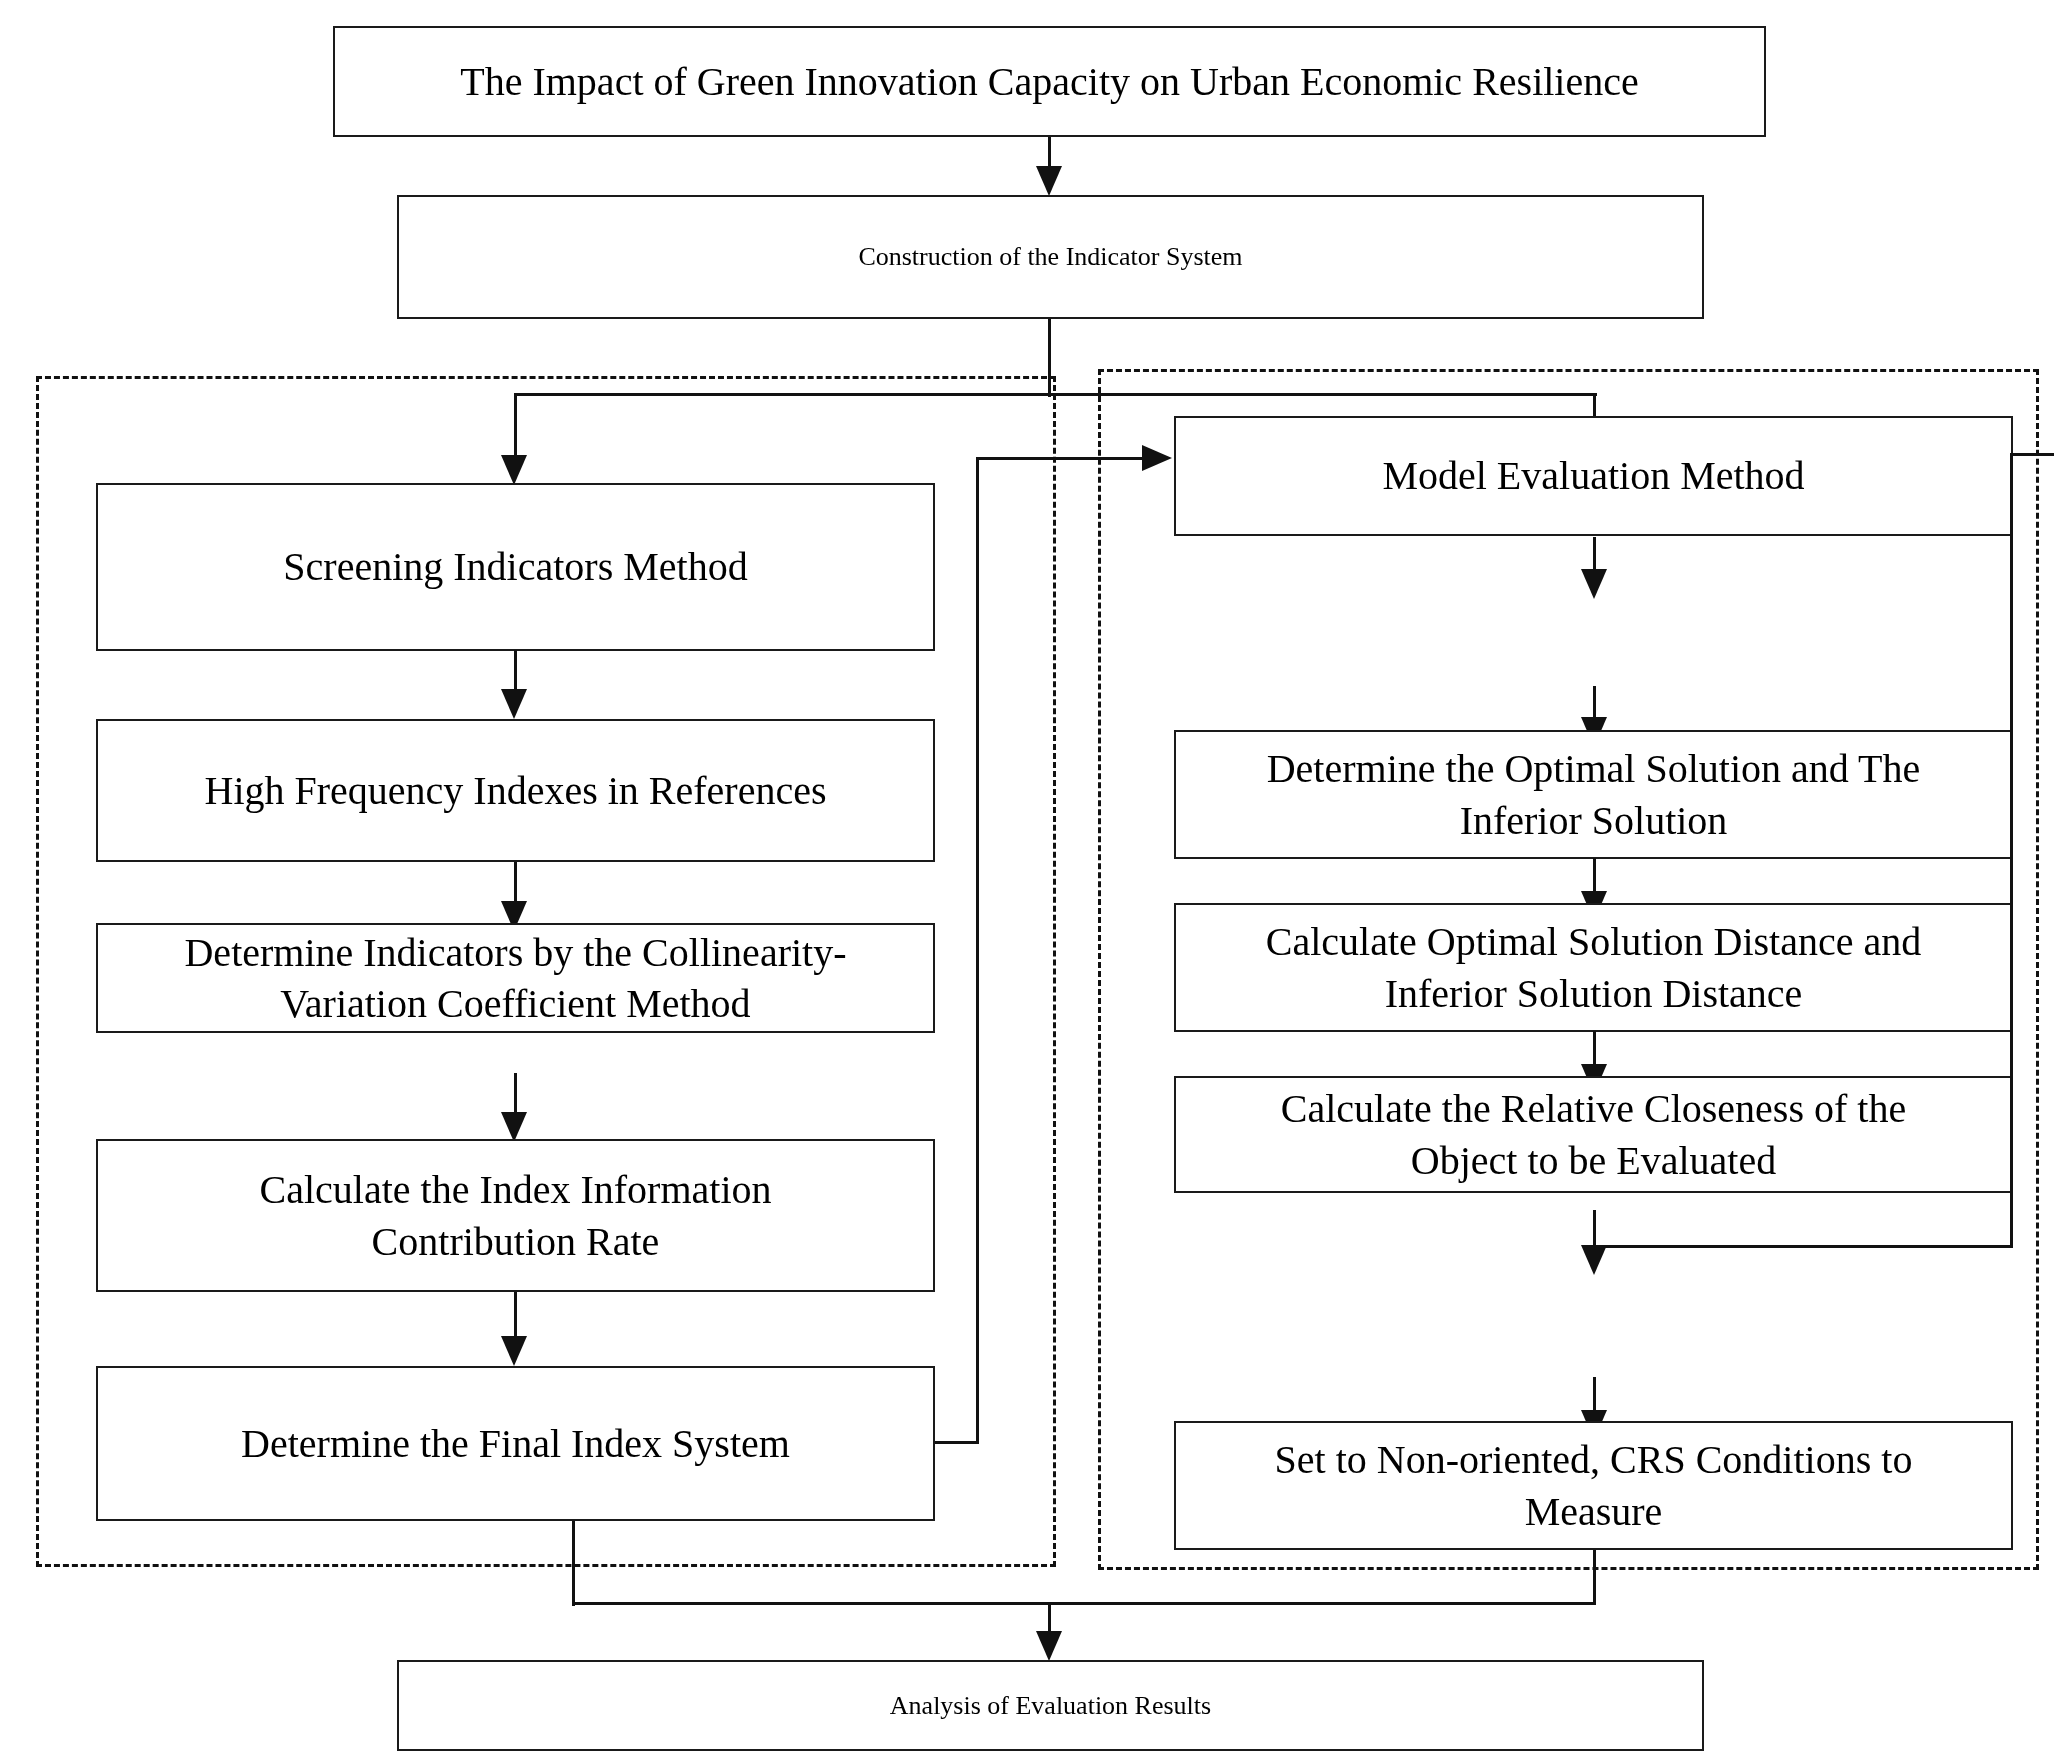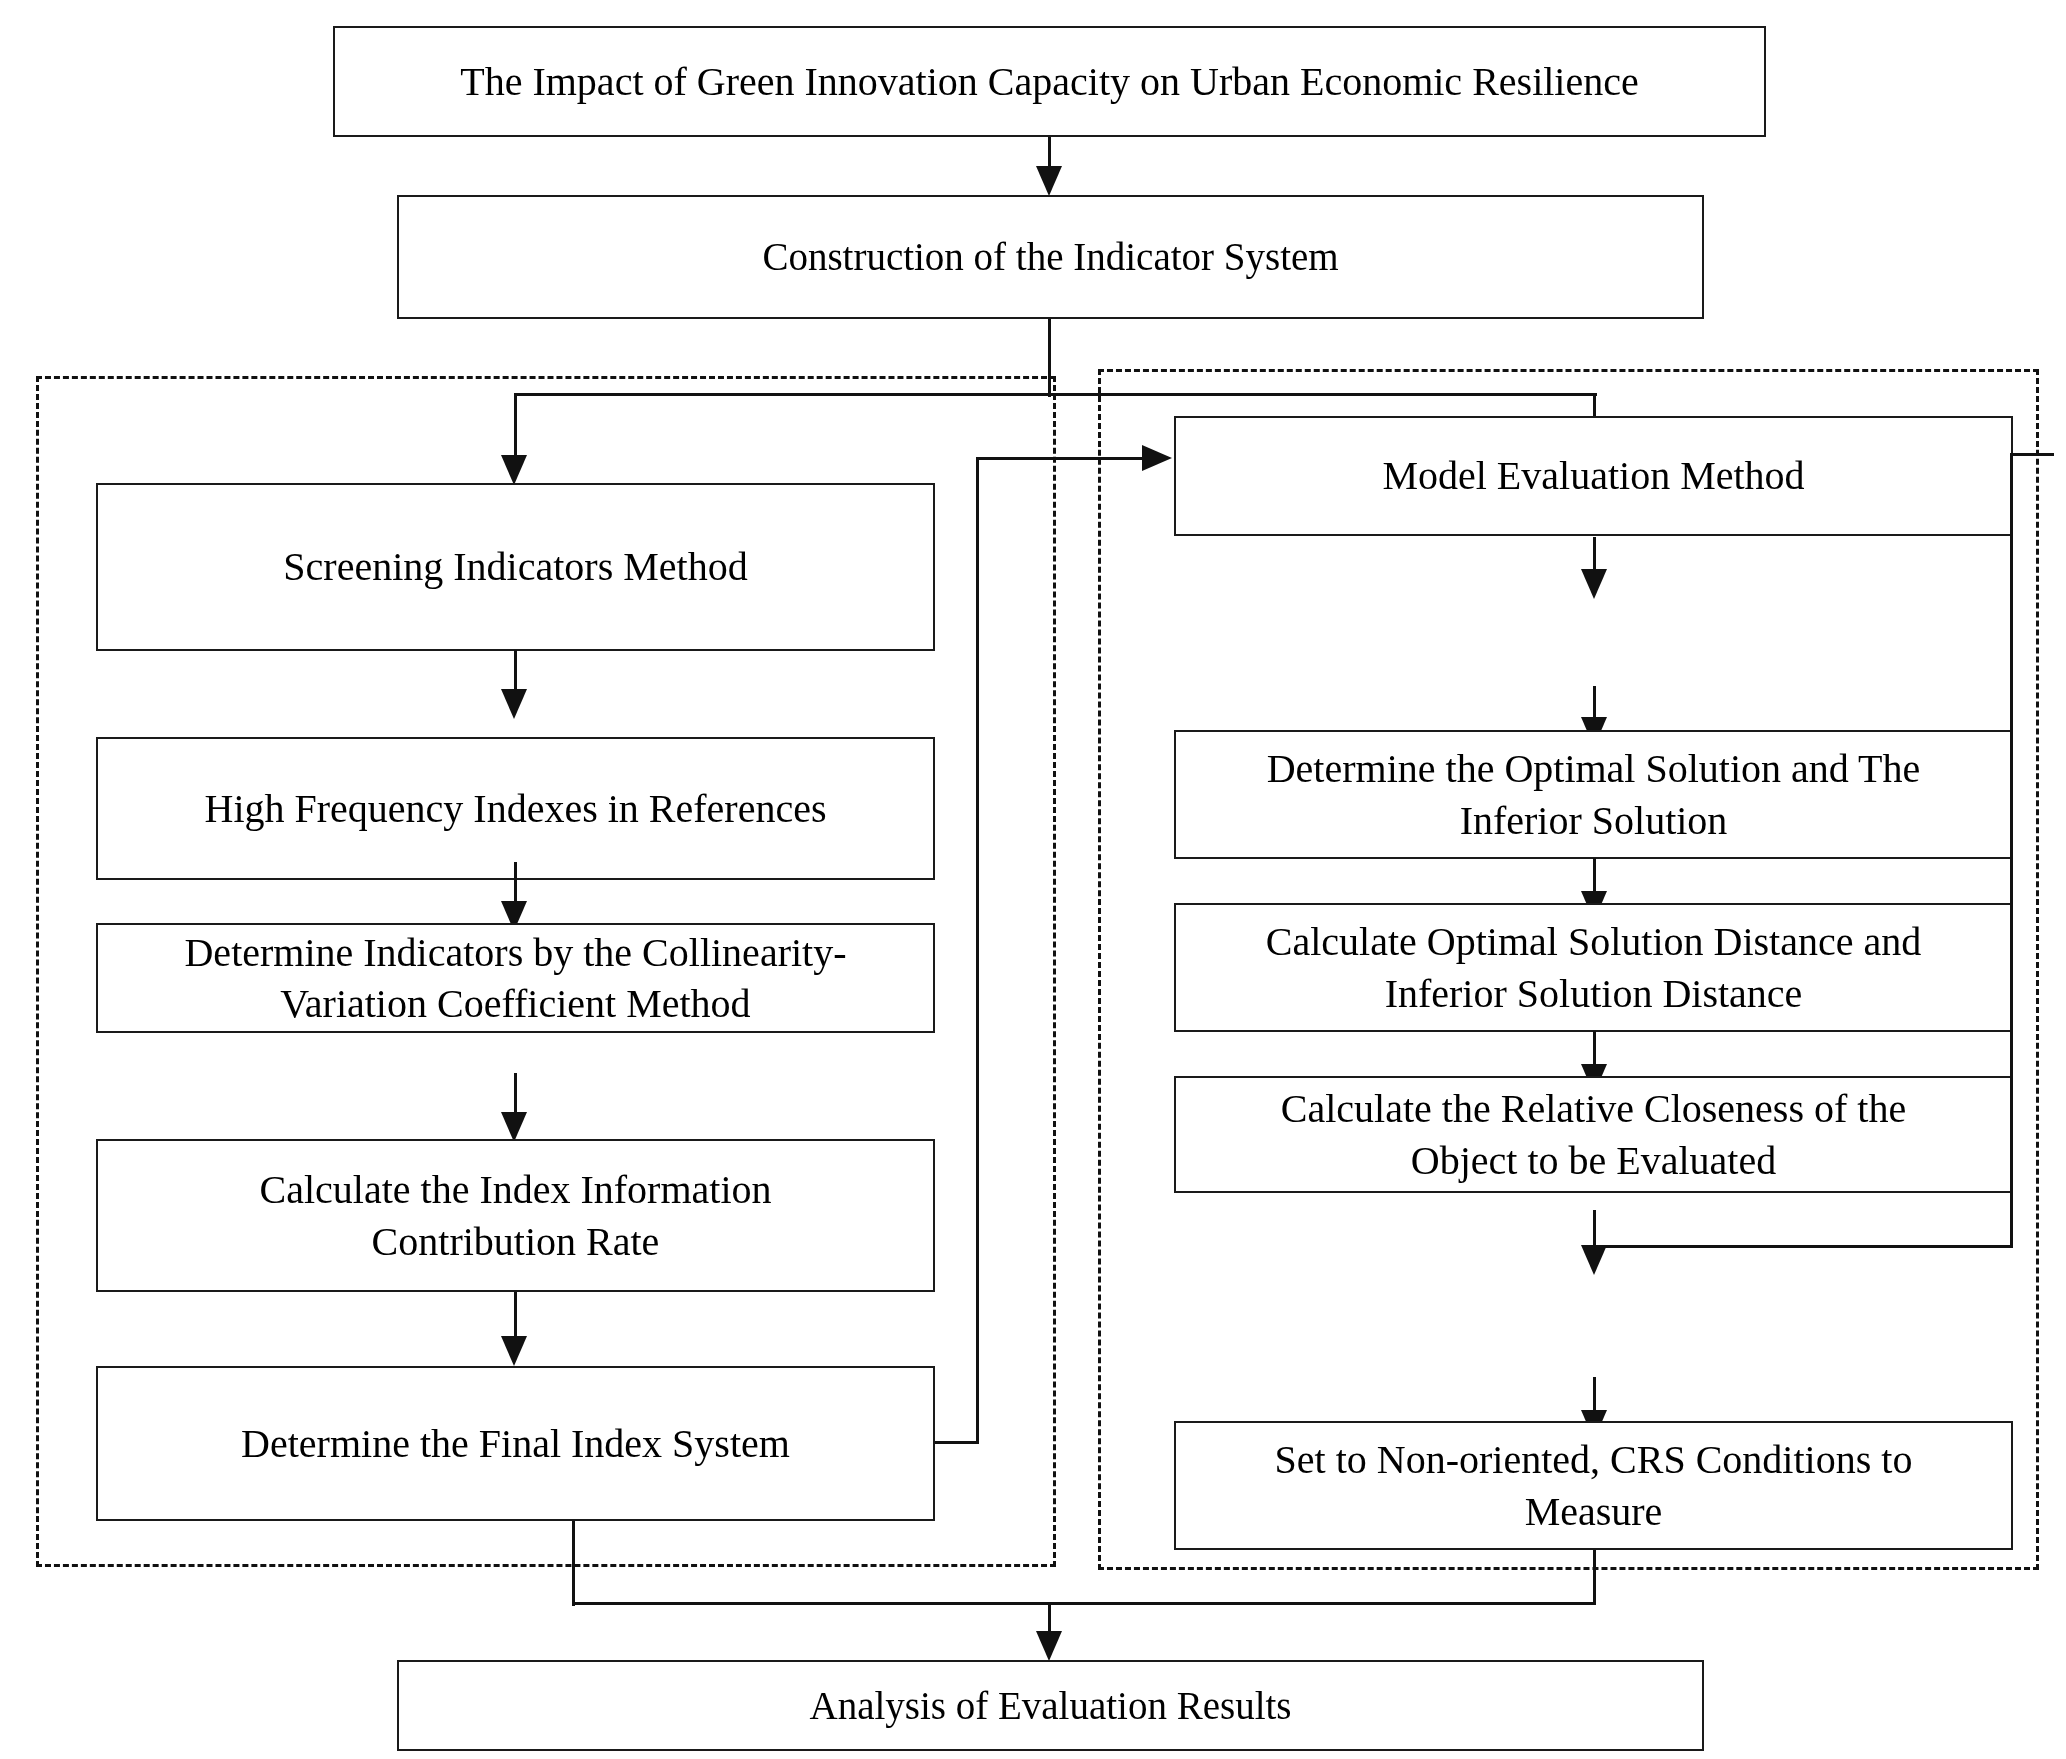--- a/index.html
+++ b/index.html
@@ -36,21 +36,21 @@
     font-weight: 400;
   }
   .box .txt {
     display: block;
     width: 100%;
     white-space: pre-line;
   }
 
   
   .fs-title  { font-size: 40px; }
-  .fs-major  { font-size: 39px; }
+  .fs-major  { font-size: 26px; }
   .fs-node   { font-size: 40px; }
 
   
   .group {
     position: absolute;
     box-sizing: border-box;
     border: 3.9px dashed #111111;
     background: transparent;
   }
 
@@ -112,21 +112,21 @@
 
   <div class="group" style="left:1098px; top:369px; width:941px; height:1201px;"></div>
 
   <div class="box fs-node" style="left:96px; top:483px; width:839px; height:168px;">
     <span class="txt">Screening Indicators Method</span>
   </div>
 
   <div class="vline" style="left:514px; top:650px; height:46px;"></div>
   <div class="arrow-down" style="left:501px; top:689px;"></div>
 
-  <div class="box fs-node" style="left:96px; top:719px; width:839px; height:143px;margin-top:18px;">
+  <div class="box fs-node" style="left:96px; top:719px; width:839px; height:143px;">
     <span class="txt">High Frequency Indexes in References</span>
   </div>
 
   <div class="vline" style="left:514px; top:862px; height:46px;"></div>
   <div class="arrow-down" style="left:501px; top:901px;"></div>
 
   <div class="box fs-node" style="left:96px; top:923px; width:839px; height:110px;">
     <span class="txt">Determine Indicators by the Collinearity-
 Variation Coefficient Method</span>
   </div>

